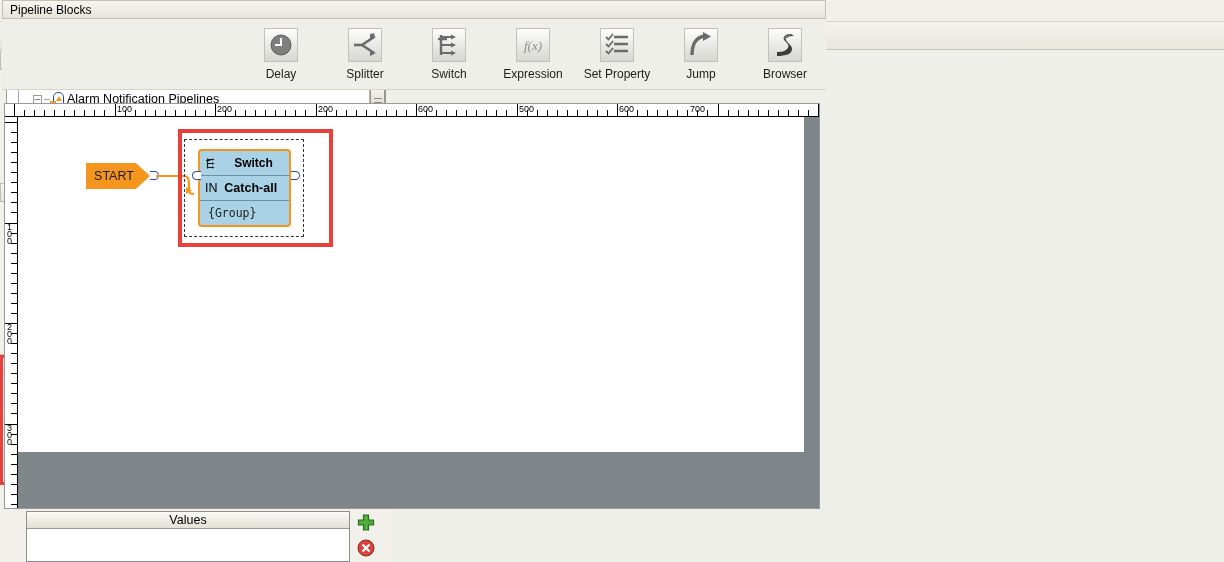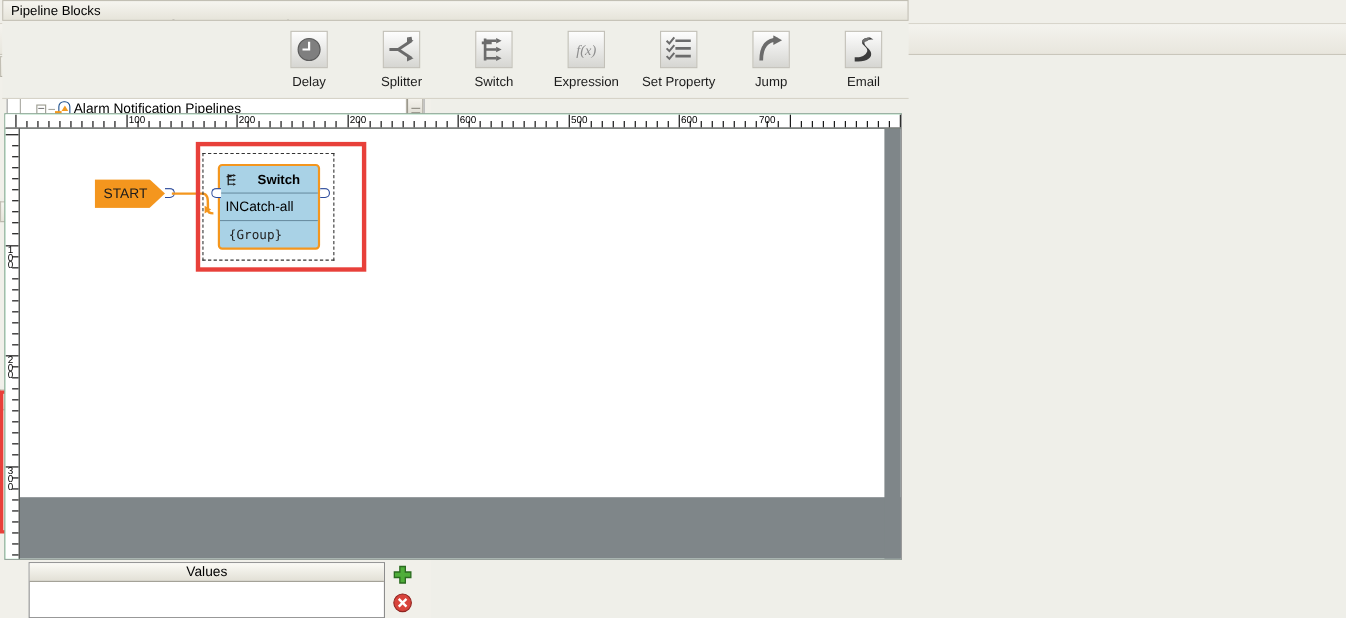--- a/index.html
+++ b/index.html
@@ -240,21 +240,21 @@
     border: 1.4px dashed #333;
   }
   .switch-node {
     position:absolute; left:180px; top:32px; width:93px; height:78px;
     border:2px solid #f4961e; border-radius:4px; background:#a9d2e6; overflow:hidden;
   }
   .sn-head { height:25px; display:flex; align-items:center; border-bottom:1px solid #6b8fa3; }
   .sn-head .t { flex:1; text-align:center; font-weight:bold; font-size:12px; color:#000; }
   .sn-mid { height:25px; display:flex; align-items:center; border-bottom:1px solid #6b8fa3; padding:0 5px; }
   .sn-mid .in { font-size:12.5px; }
-  .sn-mid .catch { flex:1; text-align:left; font-weight:normal; font-size:12.5px; }
+  .sn-mid .catch { flex:1; text-align:center; font-weight:bold; font-size:12.5px; }
   .sn-body { height:24px; display:flex; align-items:center; padding:0 8px;
     font-family:"DejaVu Sans Mono", monospace; font-size:11.5px; color:#222; }
   .ico-switch-sm { width:13px;height:13px;margin-left:5px; position:relative; }
   .big-red { position:absolute; left:160px; top:12px; width:155px; height:118px; border:4px solid #e8403a; }
 </style>
 </head>
 <body>
 
 <div id="app">
 
@@ -831,21 +831,21 @@
         <div class="blocklabel">Jump</div>
       </div>
 
       <div class="blockitem">
         <div class="blockicon">
           <svg width="26" height="26" viewBox="0 0 26 26">
             <path d="M19 2 C12 2 10 6 13 9 C16 12 18 14 15 17 C12 20 8 20 5 20 L5 24 C14 24 20 22 20 17 C20 13 15 11 14 8 C13 5 16 4 22 4 Z" fill="#3c3c3c"></path>
             <path d="M19 2 C14 2 11 4 12 7 L17 5 Z" fill="#707070"></path>
           </svg>
         </div>
-        <div class="blocklabel">Email</div>
+        <div class="blocklabel">Browser</div>
       </div>
     </div>
 
     <div class="canvas-frame">
       <div class="ruler-corner"></div>
 
       <div class="ruler-h">
         <div id="hticks">
             <div class="tickmajor" style="left: 9px;"></div>
             <div class="tickminor" style="left: 19px;"></div>

